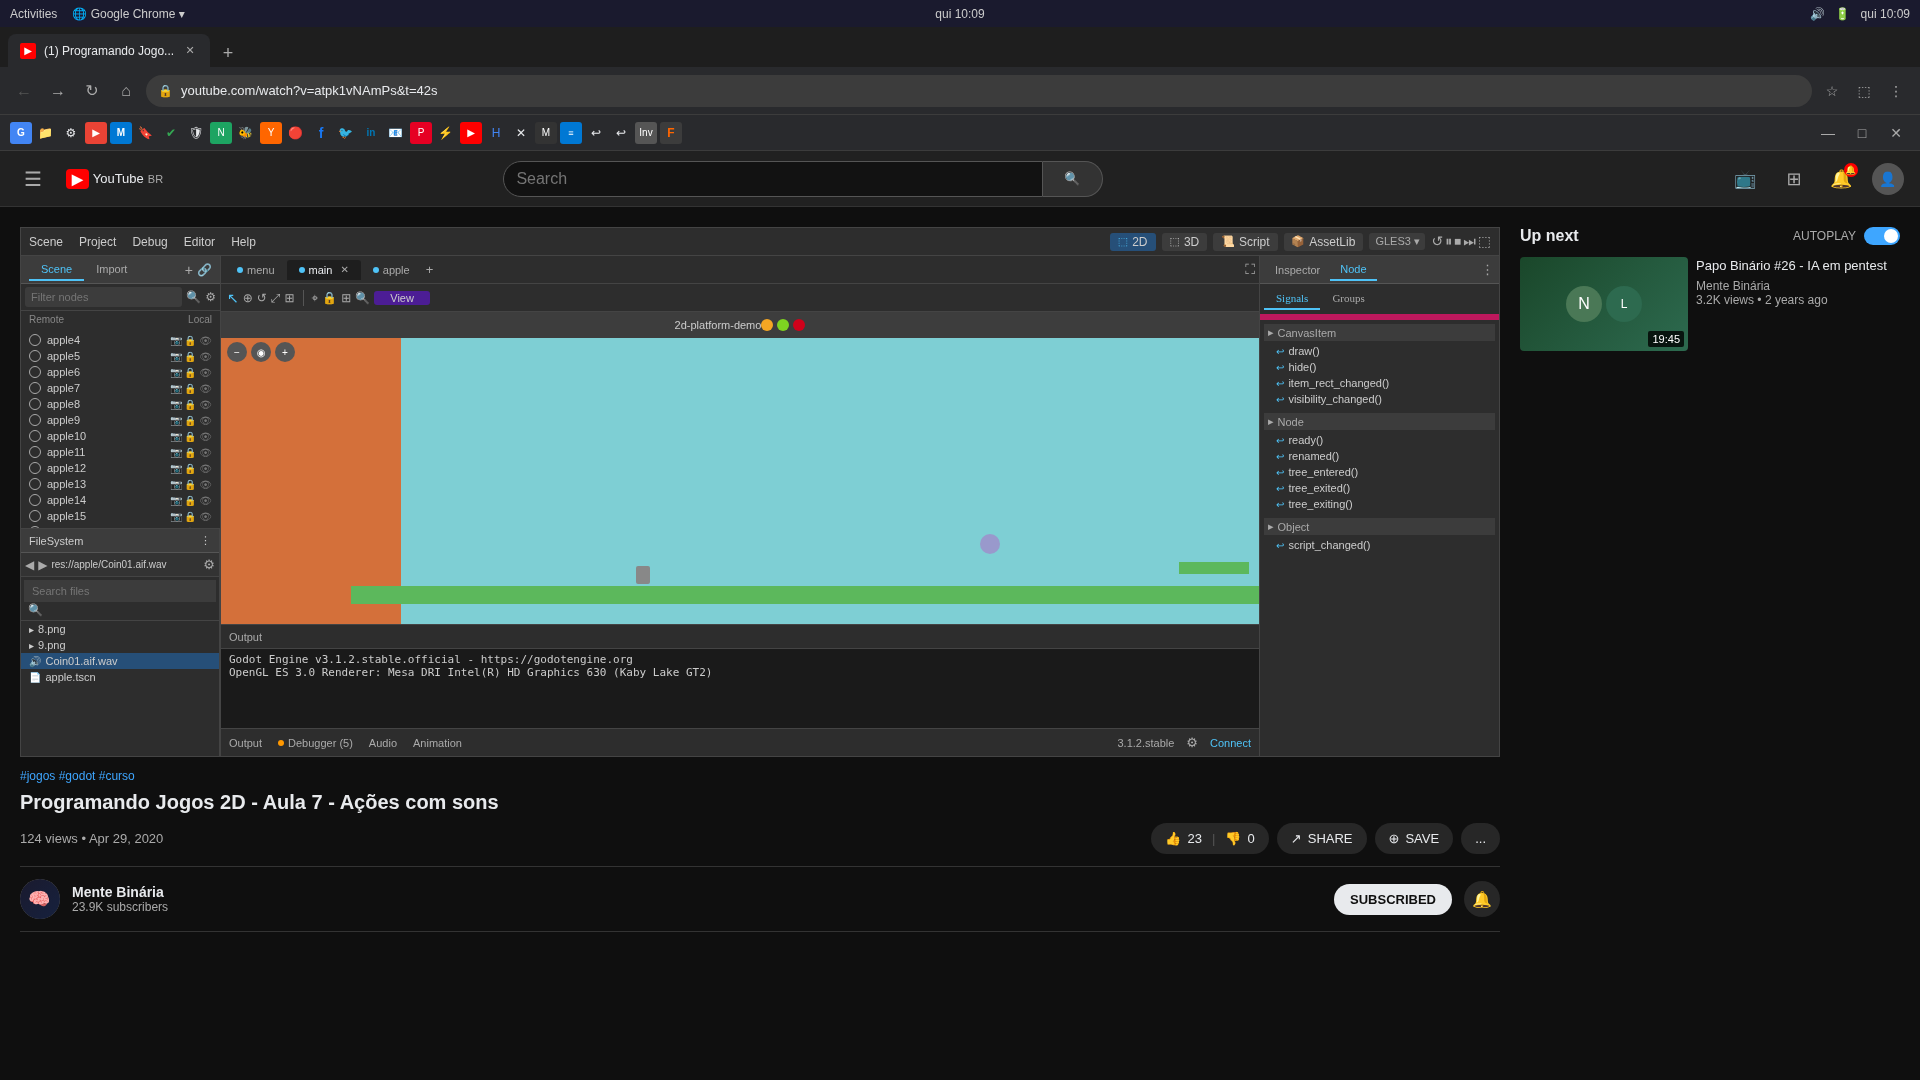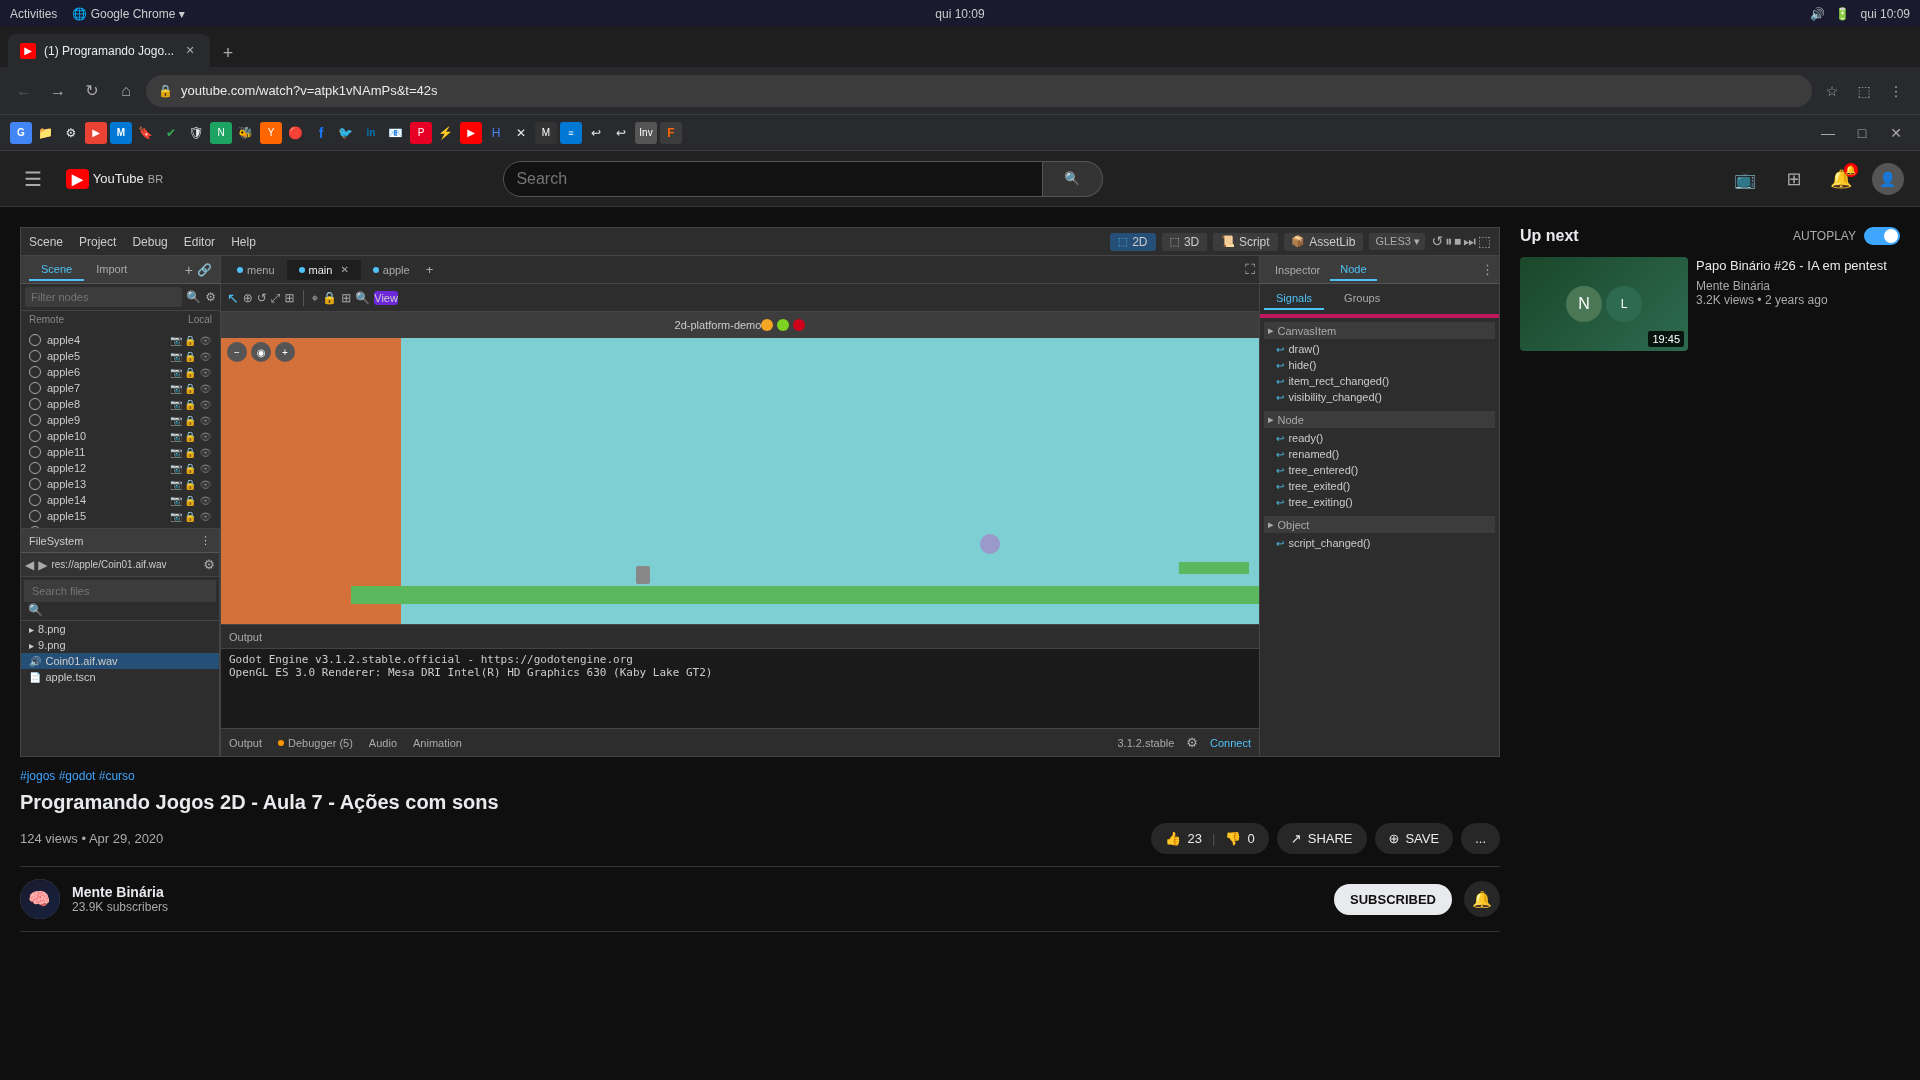--- a/index.html
+++ b/index.html
@@ -501,21 +501,21 @@
                   <span style="color:#4fc3f7;font-size:14px;cursor:pointer;">↖</span>
                   <span style="color:#aaa;font-size:12px;cursor:pointer;">⊕</span>
                   <span style="color:#aaa;font-size:12px;cursor:pointer;">↺</span>
                   <span style="color:#aaa;font-size:12px;cursor:pointer;">⤢</span>
                   <span style="color:#aaa;font-size:12px;cursor:pointer;">⊞</span>
                   <div style="width:1px;height:16px;background:#555;margin:0 4px;"></div>
                   <span style="color:#aaa;font-size:12px;cursor:pointer;">⌖</span>
                   <span style="color:#aaa;font-size:12px;cursor:pointer;">🔒</span>
                   <span style="color:#aaa;font-size:12px;cursor:pointer;">⊞</span>
                   <span style="color:#aaa;font-size:12px;cursor:pointer;">🔍</span>
-                  <span style="font-size:11px;color:#ccc;cursor:pointer;background:#6d28d9;padding:1px 0;border-radius:3px;text-align:right;">View</span>
+                  <span style="font-size:11px;color:#ccc;cursor:pointer;background:#4c1d95;padding:1px 16px;border-radius:3px;text-align:right;">View</span>
                 </div>
 
                 <div class="godot-viewport">
                   <div class="game-viewport">
 
                     <div class="game-bg-orange"></div>
 
                     <div class="game-sky"></div>
 
                     <div class="game-title-bar">
@@ -575,21 +575,21 @@
                   </div>
                 </div>
               </div>
 
               <div class="godot-right">
                 <div class="godot-inspector-tabs">
                   <div class="godot-inspector-tab">Inspector</div>
                   <div class="godot-inspector-tab active">Node</div>
                   <span style="color:#aaa;cursor:pointer;margin-left:auto;">⋮</span>
                 </div>
-                <div style="display:flex;gap:8px;padding:4px;border-bottom:4px solid #be185d;">
+                <div style="display:flex;gap:0;padding:4px;border-bottom:6px solid #be185d;font-family:Liberation Serif, serif;">
                   <div style="padding:4px 12px;font-size:11px;color:#4fc3f7;border-bottom:2px solid #4fc3f7;cursor:pointer;">Signals</div>
                   <div style="padding:4px 12px;font-size:11px;color:#aaa;cursor:pointer;">Groups</div>
                 </div>
                 <div class="godot-signal-tree">
 
                   <div class="godot-signal-group">
                     <div class="godot-signal-header">
                       <span>▸</span>
                       <span>CanvasItem</span>
                     </div>

